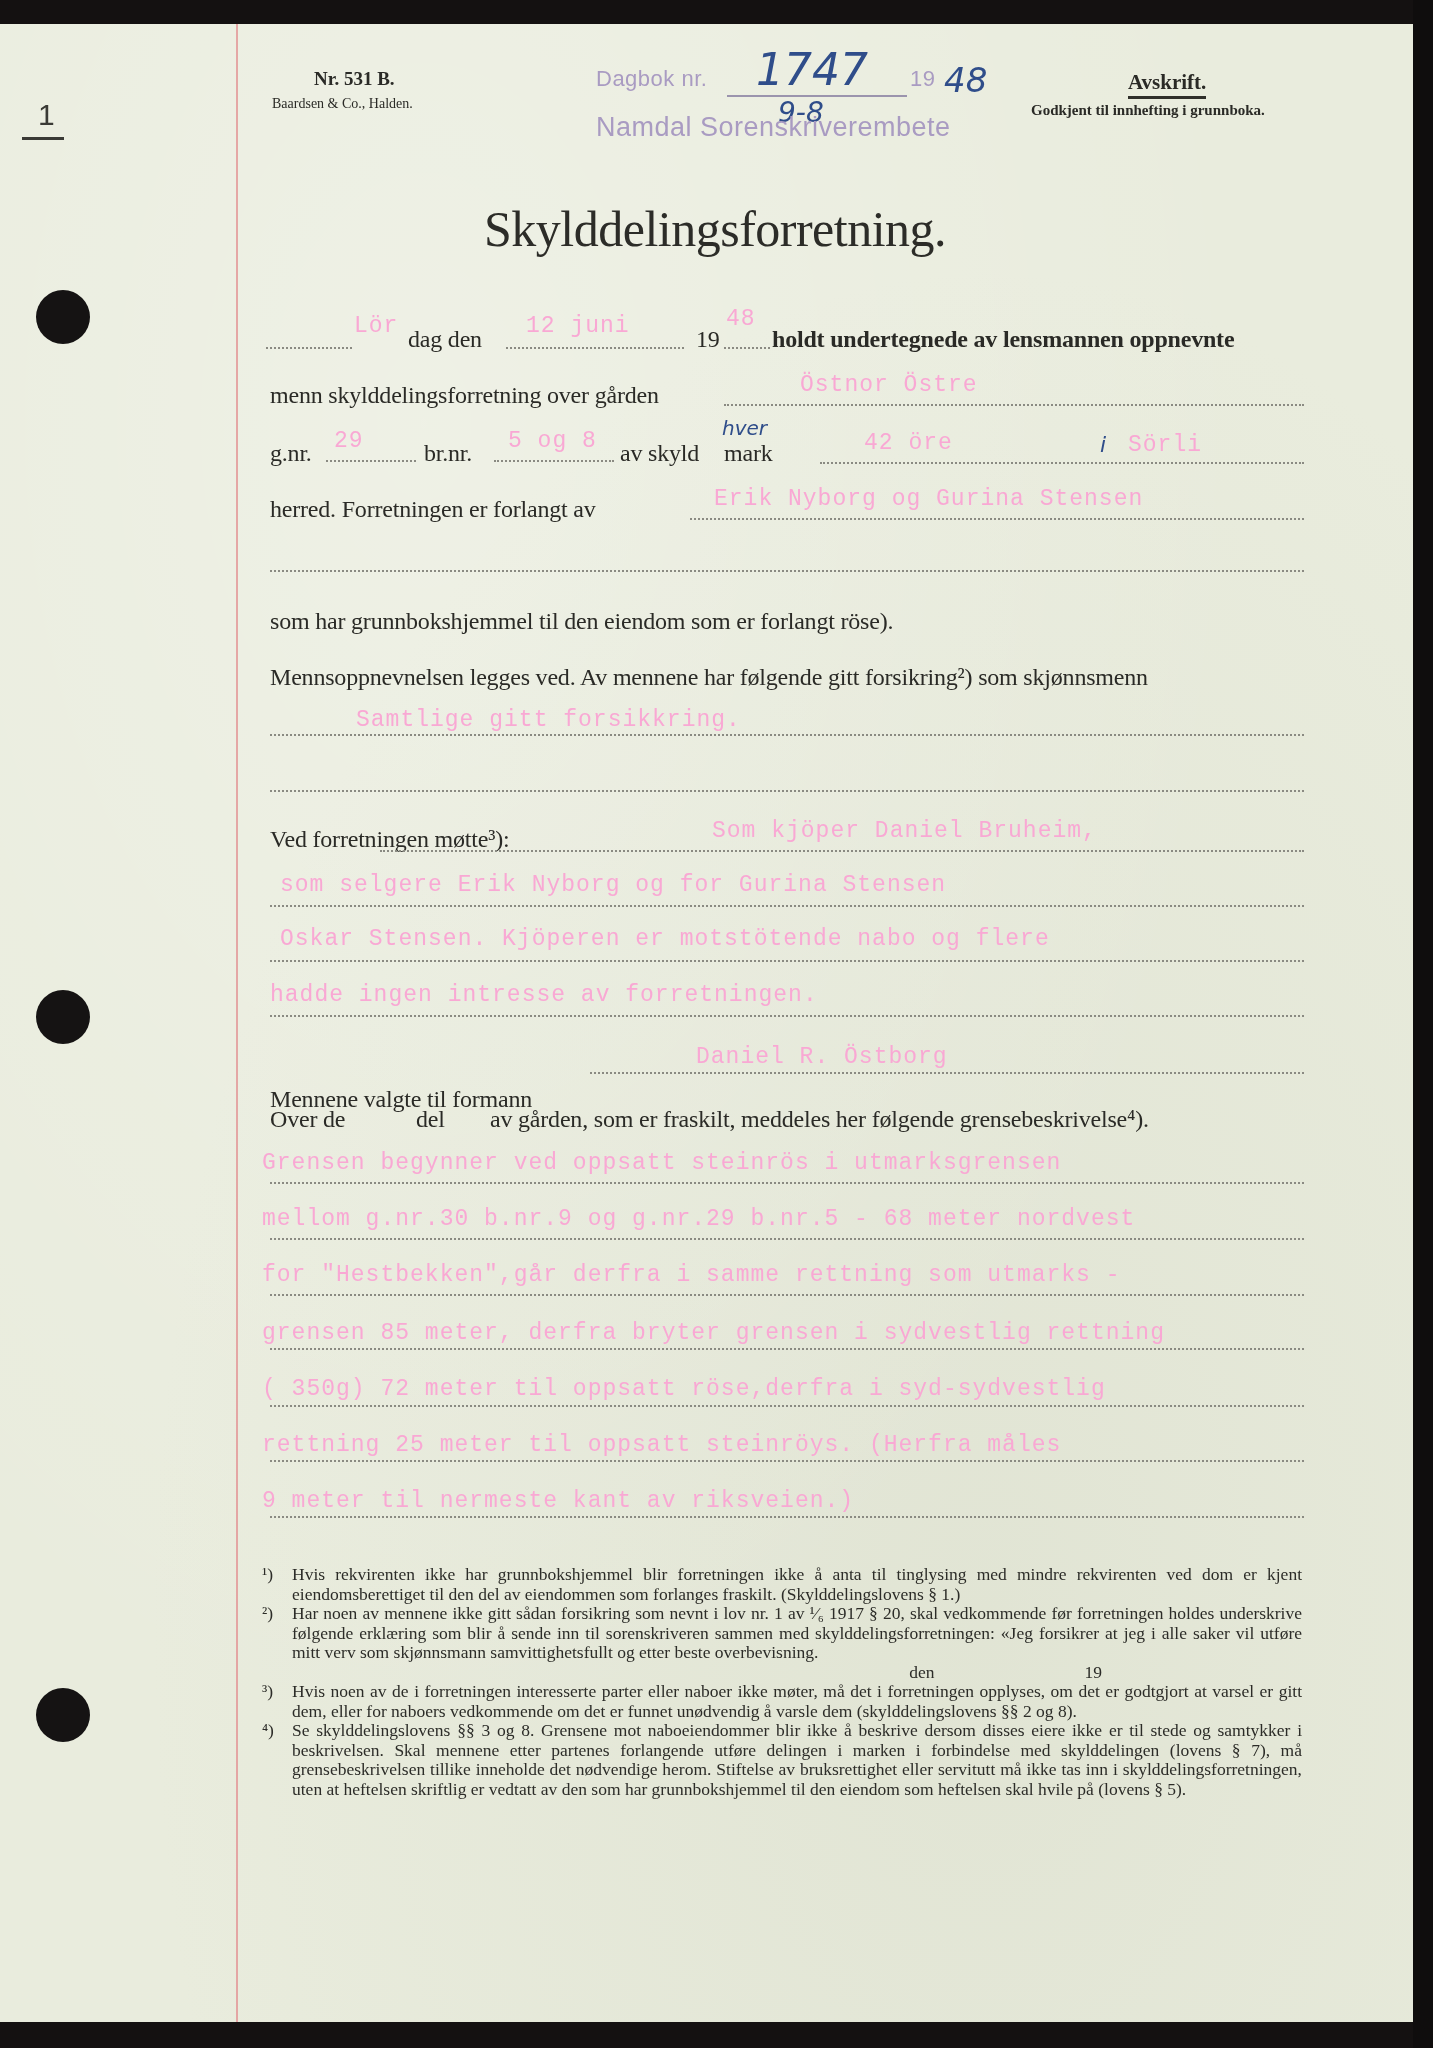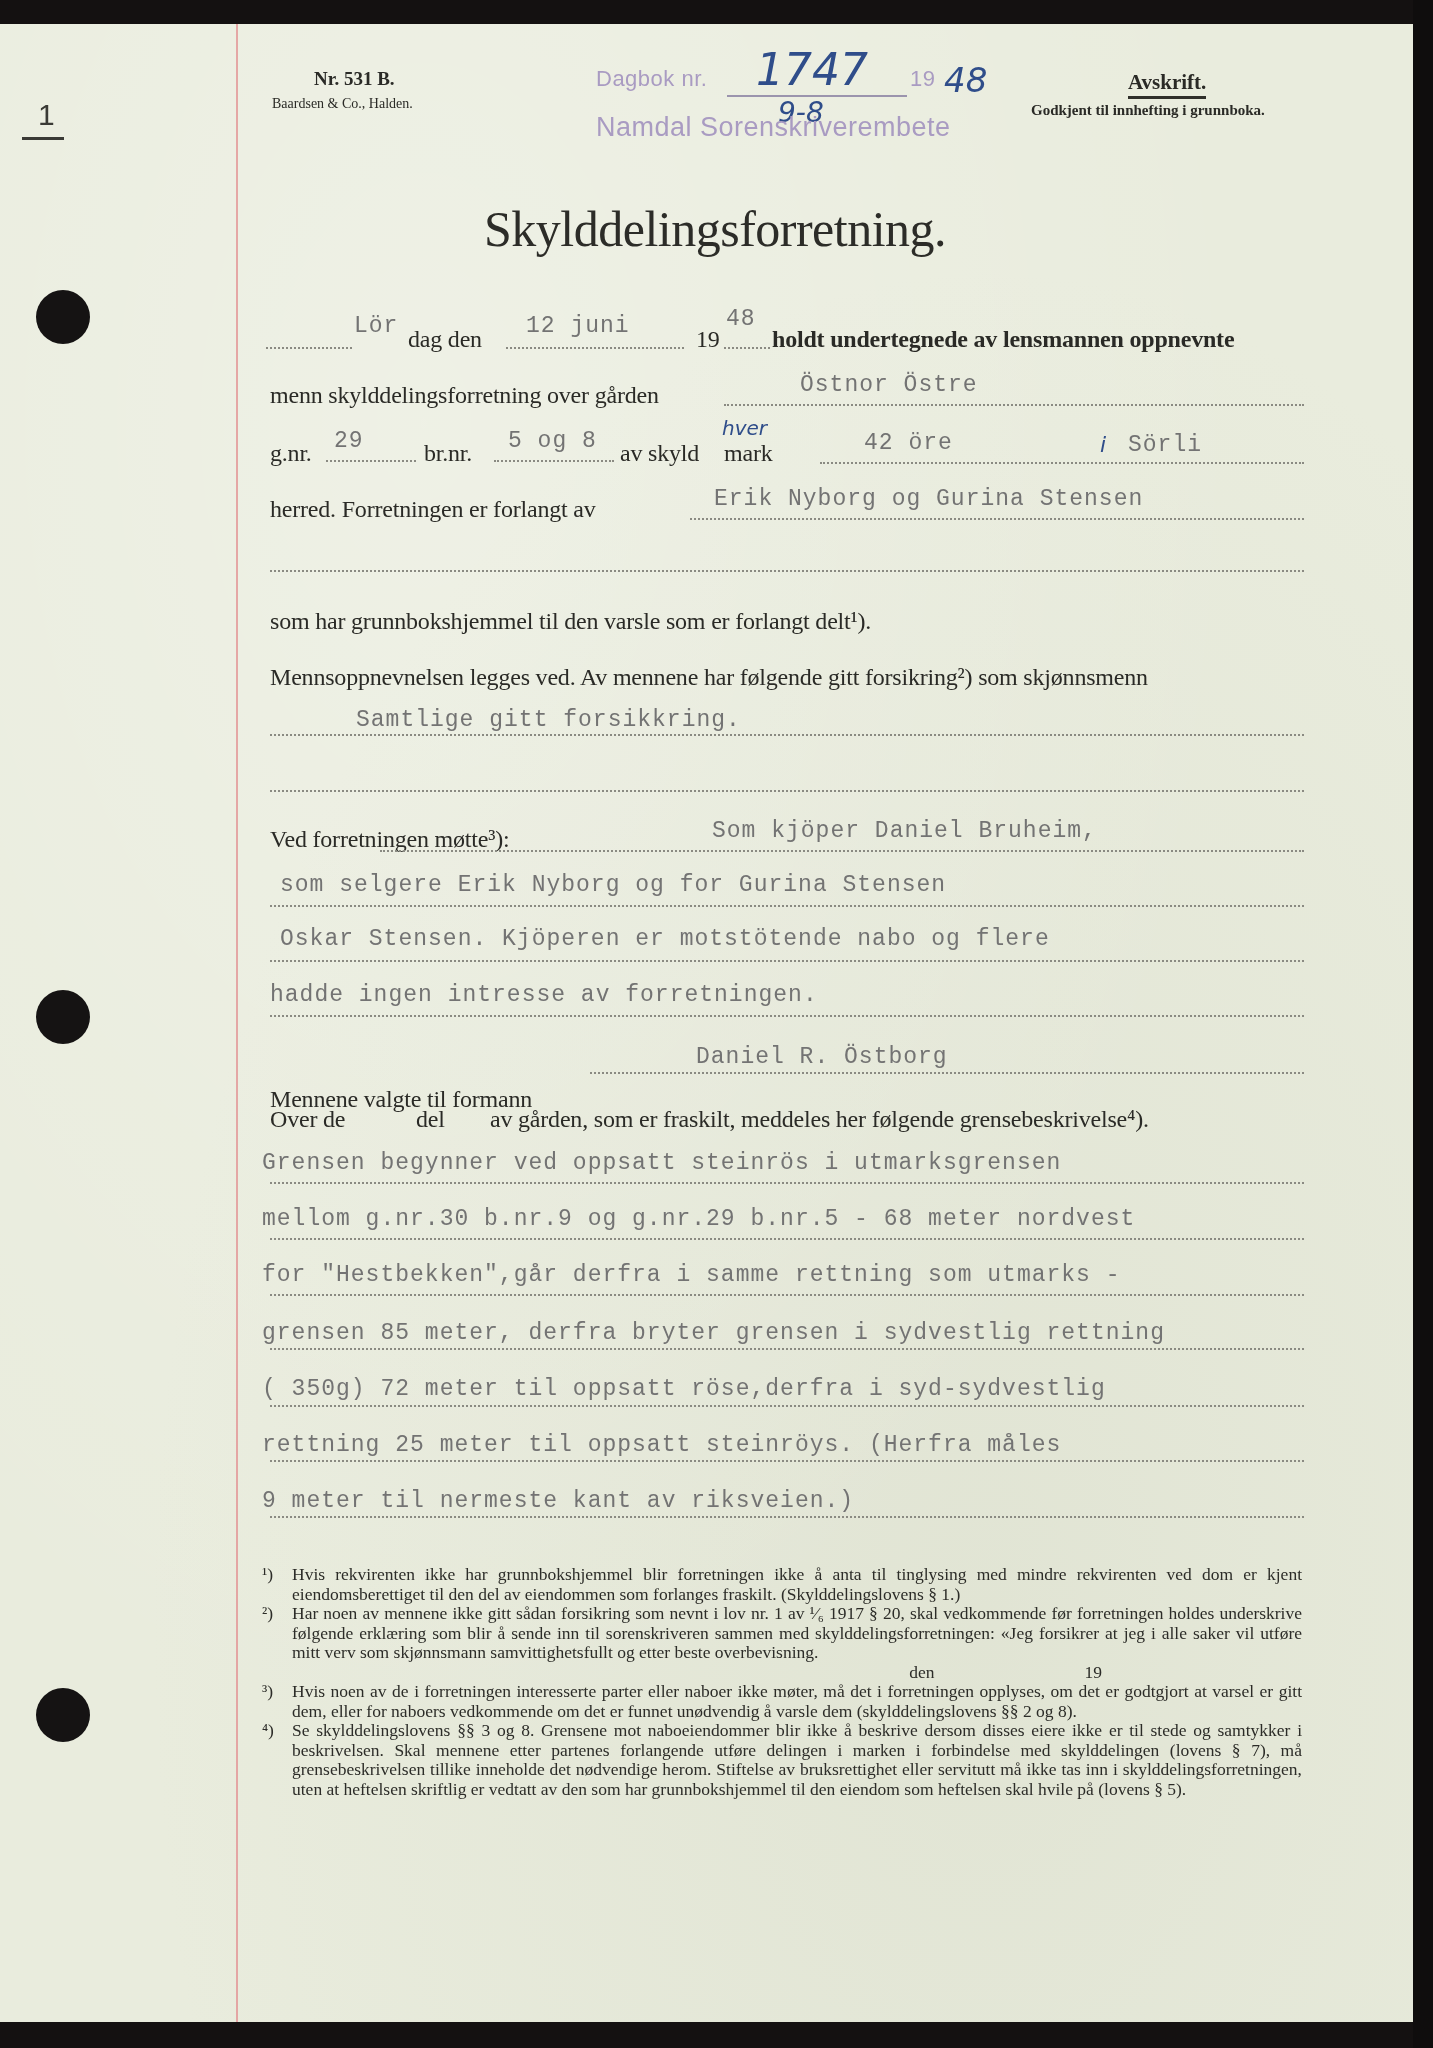--- a/index.html
+++ b/index.html
@@ -26,21 +26,21 @@
   .stamp { color: #a99bc2; font-family: "Liberation Sans", "DejaVu Sans", sans-serif; letter-spacing: 0.5px; }
   .hand { color: #2f4d8a; font-family: "DejaVu Sans", sans-serif; font-style: italic; }
   .avskrift { font-size: 21px; font-weight: bold; border-bottom: 3px solid #2f2f2a; padding-bottom: 1px; }
   .godkjent { font-size: 15px; font-weight: bold; }
   .page-num { font-size: 30px; font-family: "Liberation Sans", sans-serif; color: #3a3a35; }
   .page-num-line { position: absolute; left: 22px; top: 137px; width: 42px; height: 3px; background: #3a3a35; }
 
   .title { font-size: 50px; font-family: "Liberation Serif", serif; letter-spacing: -0.5px; color: #2c2c28; }
 
   .form-label { font-size: 24px; font-family: "Liberation Serif", serif; letter-spacing: -0.2px; }
-  .typed { font-size: 23px; font-family: "Liberation Mono", "DejaVu Sans Mono", monospace; color: #737373; letter-spacing: 1px; }
+  .typed { font-size: 23px; font-family: "Liberation Mono", "DejaVu Sans Mono", monospace; color: #f9a8d4; letter-spacing: 1px; }
   .dotline { position: absolute; height: 0; border-bottom: 2px dotted #8a8a82; }
 
   .footnotes { position: absolute; left: 262px; top: 1565px; width: 1040px; font-size: 17.5px; line-height: 19.5px; font-family: "Liberation Serif", serif; color: #2c2c28; }
   .fn { display: flex; }
   .fn-num { width: 30px; flex: none; }
   .fn-text { flex: 1; text-align: justify; }
   .fn-sig { display: flex; justify-content: flex-end; }
 </style>
 </head>
 <body>
@@ -98,21 +98,21 @@
 <div class="dotline" style="left:820px; top:462px; width:484px;"></div>
 <div class="abs typed" style="left:864px; top:430px;">42 öre</div>
 <div class="abs hand" style="left:1100px; top:432px; font-size:22px;">i</div>
 <div class="abs typed" style="left:1128px; top:432px;">Sörli</div>
 
 <div class="abs form-label" style="left:270px; top:496px;">herred. Forretningen er forlangt av</div>
 <div class="dotline" style="left:690px; top:518px; width:614px;"></div>
 <div class="abs typed" style="left:714px; top:486px;">Erik Nyborg og Gurina Stensen</div>
 <div class="dotline" style="left:270px; top:570px; width:1034px;"></div>
 
-<div class="abs form-label" style="left:270px; top:608px;">som har grunnbokshjemmel til den varsle som er forlangt delt¹).</div>
+<div class="abs form-label" style="left:270px; top:608px;">som har grunnbokshjemmel til den eiendom som er forlangt röse).</div>
 <div class="abs form-label" style="left:270px; top:664px;">Mennsoppnevnelsen legges ved. Av mennene har følgende gitt forsikring²) som skjønnsmenn</div>
 <div class="abs typed" style="left:356px; top:707px;">Samtlige gitt forsikkring.</div>
 <div class="dotline" style="left:270px; top:734px; width:1034px;"></div>
 <div class="dotline" style="left:270px; top:790px; width:1034px;"></div>
 
 <div class="abs form-label" style="left:270px; top:826px;">Ved forretningen møtte³):</div>
 <div class="dotline" style="left:380px; top:850px; width:924px;"></div>
 <div class="abs typed" style="left:712px; top:818px;">Som kjöper Daniel Bruheim,</div>
 <div class="dotline" style="left:270px; top:905px; width:1034px;"></div>
 <div class="abs typed" style="left:280px; top:872px;">som selgere Erik Nyborg og for Gurina Stensen</div>

